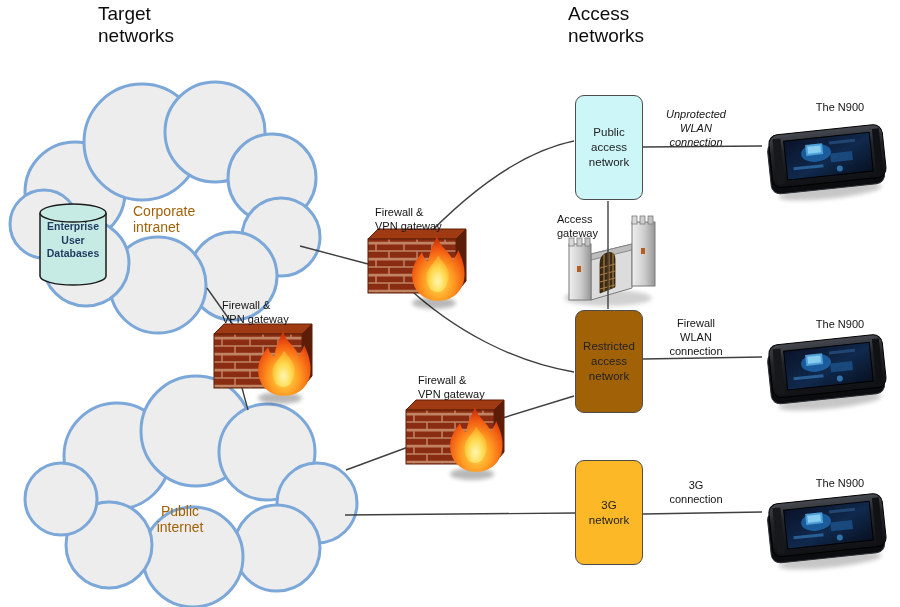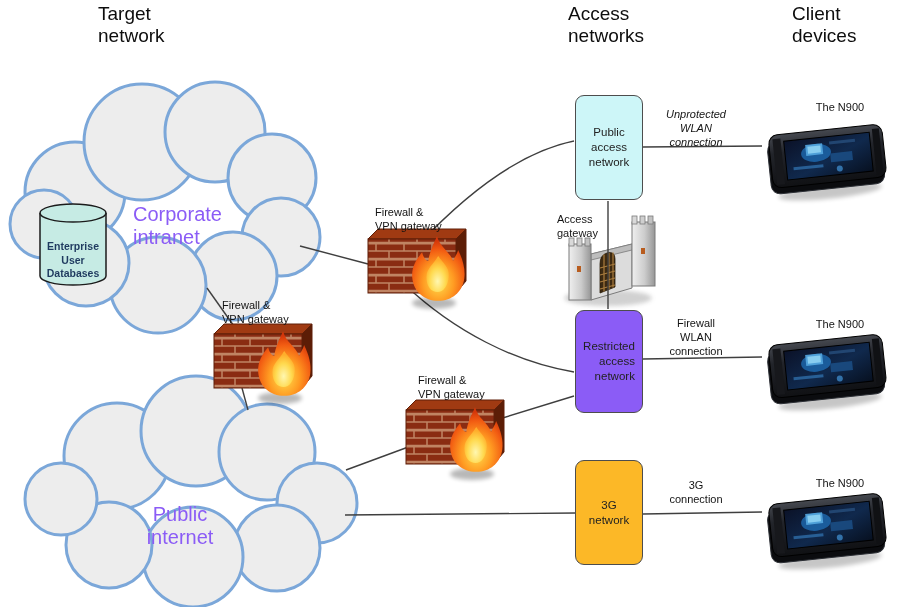--- a/index.html
+++ b/index.html
@@ -4,22 +4,22 @@
 <style>
   html,body{margin:0;padding:0;background:#fff;}
   #canvas{position:relative;width:900px;height:607px;background:#fff;overflow:hidden;
           font-family:"Liberation Sans",sans-serif;}
   #diagram-svg{position:absolute;left:0;top:0;}
   .cloud{fill:#ededed;stroke:#7ba7d9;stroke-width:3;}
   .connector{fill:none;stroke:#3f3f3f;stroke-width:1.4;}
   .lbl{position:absolute;font-size:11px;line-height:1.25;color:#141414;white-space:pre-line;}
   .center{text-align:center;}
   .hdr{font-size:19px;line-height:1.18;color:#0d0d0d;}
-  .cloud-lbl{font-size:20px;line-height:1.15;color:#8b5cf6;}
-  .db-lbl{font-size:10.5px;line-height:1.3;font-weight:bold;color:#1f3a5f;margin-top:20px;}
+  .cloud-lbl{font-size:14px;line-height:1.15;color:#a16207;}
+  .db-lbl{font-size:10.5px;line-height:1.3;font-weight:bold;color:#1f3a5f;}
   .net-box{position:absolute;width:68px;border:1.6px solid #4d4d4d;border-radius:9px;
            display:flex;align-items:center;justify-content:center;text-align:center;
            font-size:11.5px;line-height:1.3;color:#222;white-space:pre-line;
            box-sizing:border-box;}
 </style>
 </head>
 <body>
 
 <div id="canvas">
 
@@ -159,25 +159,23 @@
 
     <use href="#castle" transform="translate(566,206)"></use>
     <path class="connector" d="M608,201 L608,309"></path>
 
     <use href="#phone" transform="translate(766,136) rotate(-6)"></use>
     <use href="#phone" transform="translate(766,346) rotate(-6)"></use>
     <use href="#phone" transform="translate(766,505) rotate(-6)"></use>
   </svg>
 
   <div class="lbl hdr" style="left:98px;top:3px;">Target
-network</div>
+networks</div>
   <div class="lbl hdr" style="left:568px;top:3px;">Access
 networks</div>
-  <div class="lbl hdr" style="left:792px;top:3px;">Client
-devices</div>
 
   <div class="lbl cloud-lbl" style="left:133px;top:203px;">Corporate
 intranet</div>
   <div class="lbl cloud-lbl center" style="left:105px;top:503px;width:150px;">Public
 internet</div>
 
   <div class="lbl db-lbl center" style="left:42px;top:220px;width:62px;">Enterprise
 User
 Databases</div>
 
@@ -187,21 +185,21 @@
 VPN gateway</div>
   <div class="lbl" style="left:418px;top:374px;">Firewall &amp;
 VPN gateway</div>
 
   <div class="lbl" style="left:557px;top:213px;">Access
 gateway</div>
 
   <div class="net-box" style="left: 575px; top: 95px; height: 105px; background-color: rgb(205, 246, 248);">Public
 access
 network</div>
-  <div class="net-box" style="left: 575px; top: 310px; height: 103px; background-color: #8b5cf6; text-align: right;">Restricted
+  <div class="net-box" style="left: 575px; top: 310px; height: 103px; background-color: #a16207;">Restricted
 access
 network</div>
   <div class="net-box" style="left: 575px; top: 460px; height: 105px; background-color: rgb(252, 184, 39);">3G
 network</div>
 
   <div class="lbl center" style="left:650px;top:108px;width:92px;font-style:italic;">Unprotected
 WLAN
 connection</div>
   <div class="lbl center" style="left:650px;top:317px;width:92px;">Firewall
 WLAN

